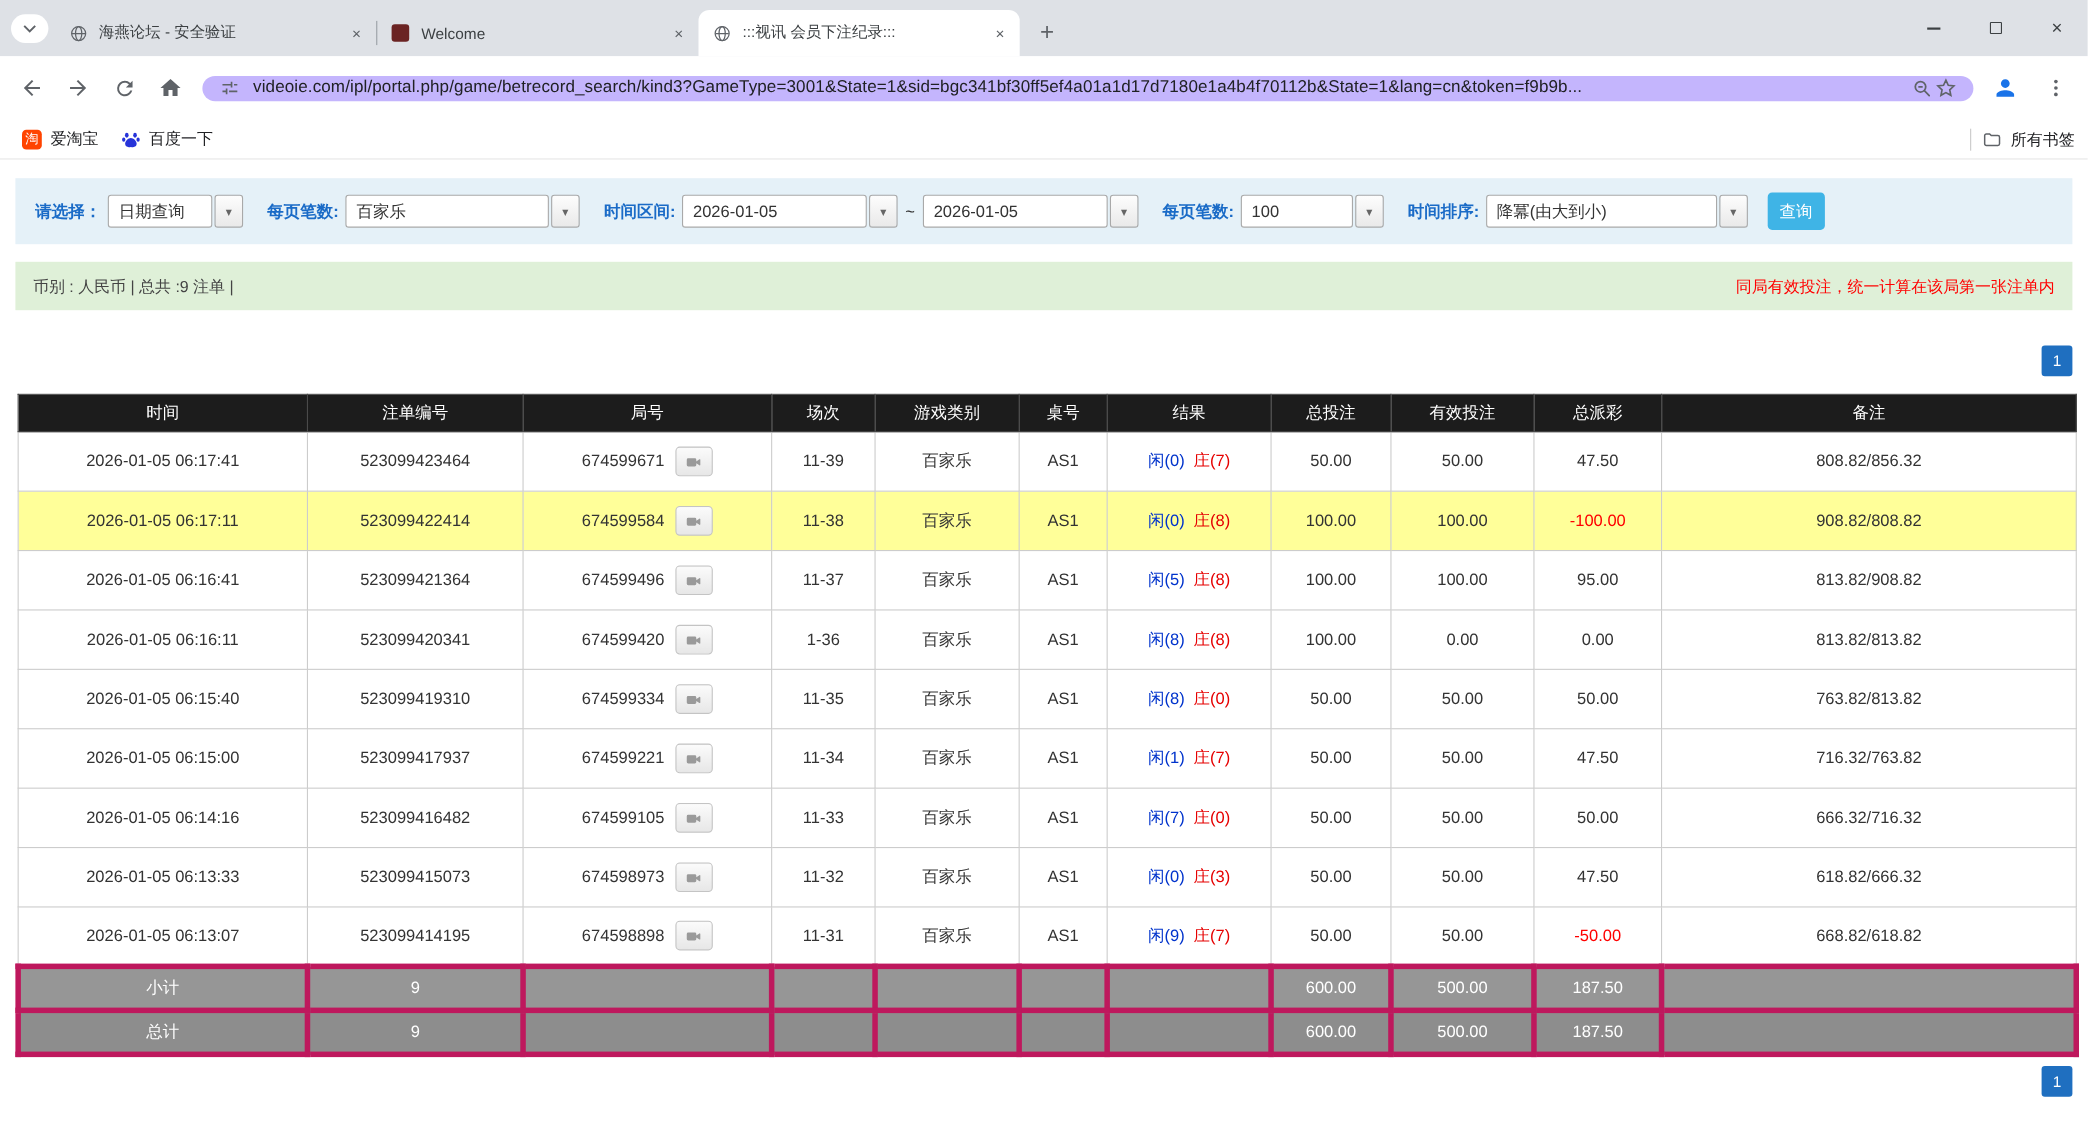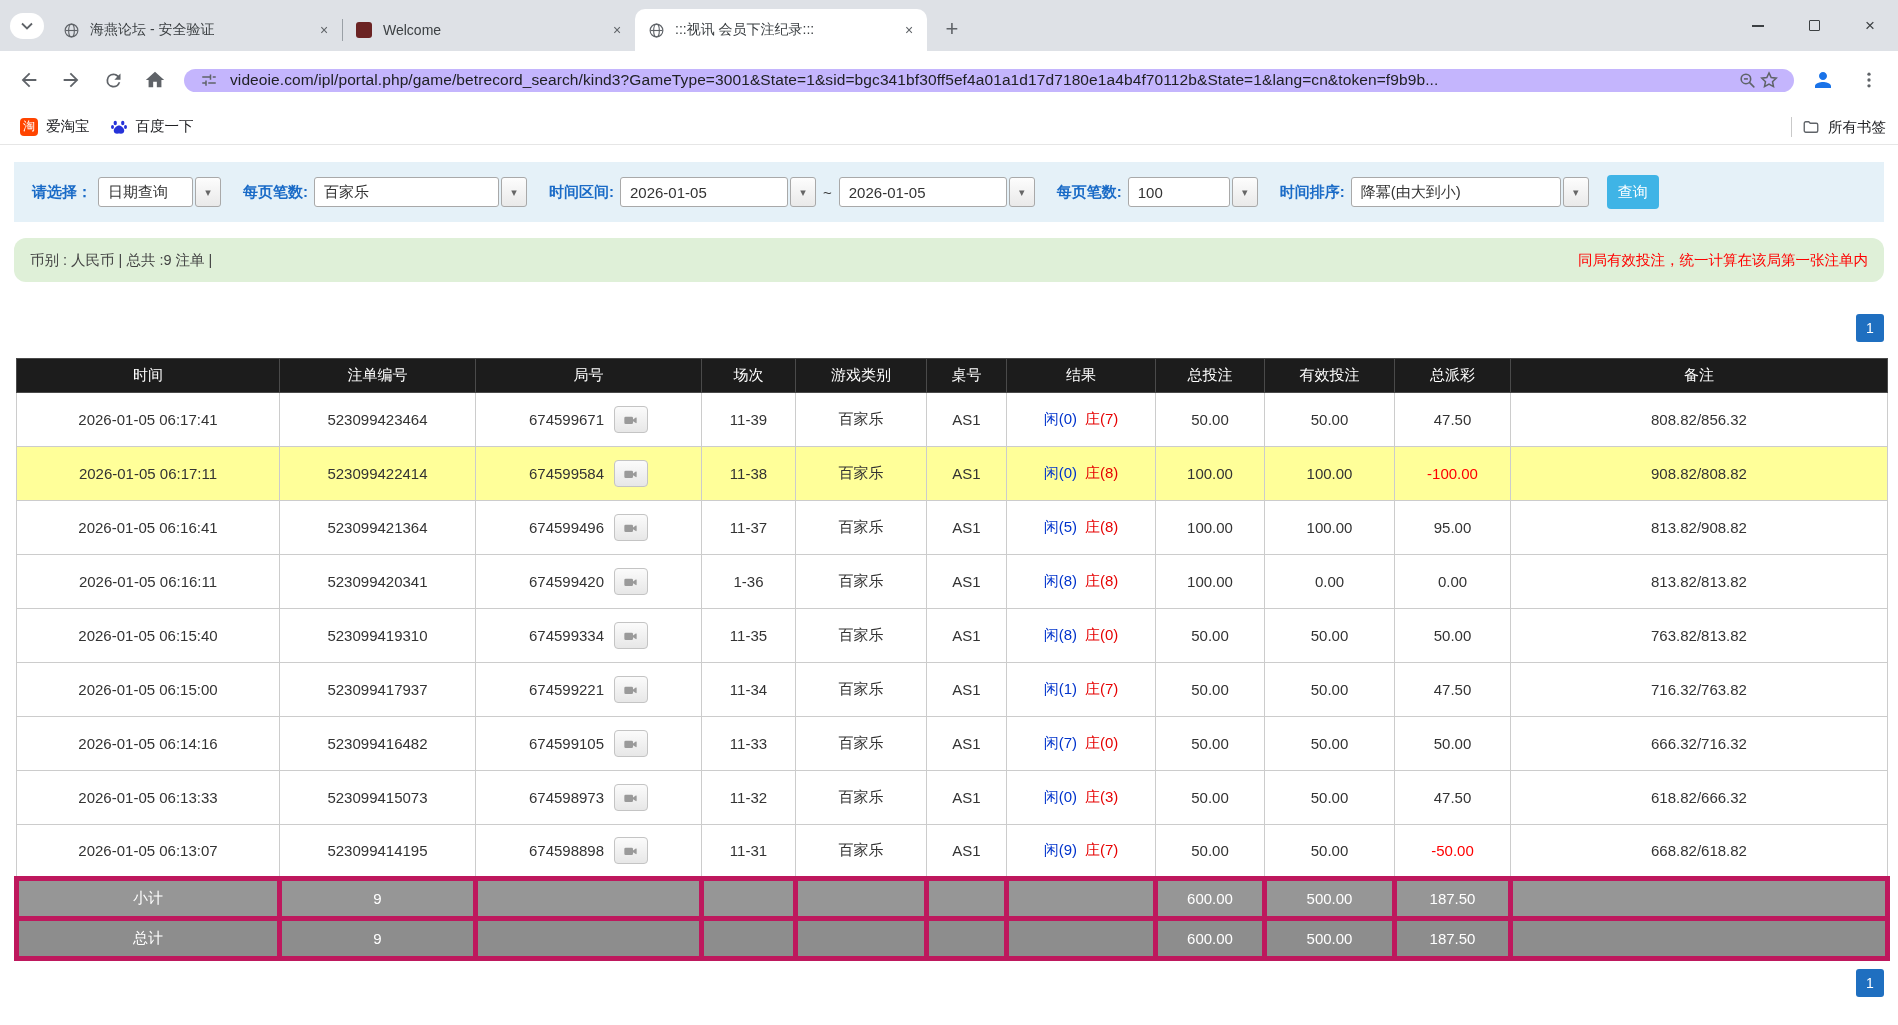--- a/index.html
+++ b/index.html
@@ -101,21 +101,21 @@
   .tilde { margin: 0 7px; font-size: 15px; color: #333; }
   .search-btn {
     margin-left: 18px; width: 52px; height: 34px; border: none; border-radius: 4px;
     background: var(--search_button_bg, #3fb4e6); color: #fff; font-size: 15px; cursor: pointer;
     font-family: inherit;
   }
 
   .summary-bar {
     margin-top: 16px; height: 44px; background: var(--summary_bar_bg, #dff0d8);
     display: flex; align-items: center; justify-content: space-between; padding: 12px 16px;
-    font-size: 14.5px; color: #444; border-radius: 12px;
+    font-size: 14.5px; color: #444;
   }
   .summary-right { color: var(--summary_warning, #f00); }
 
   .pagination-row { display: flex; justify-content: flex-end; }
   .pagination-row.top { margin-top: 32px; }
   .pagination-row.bottom { margin-top: 8px; }
   .page-btn {
     min-width: 28px; height: 28px; padding: 0 6px; background: var(--pagination_bg, #1f6fc0);
     color: #fff; border-radius: 3px; display: flex; align-items: center; justify-content: center;
     font-size: 14px; cursor: pointer;

